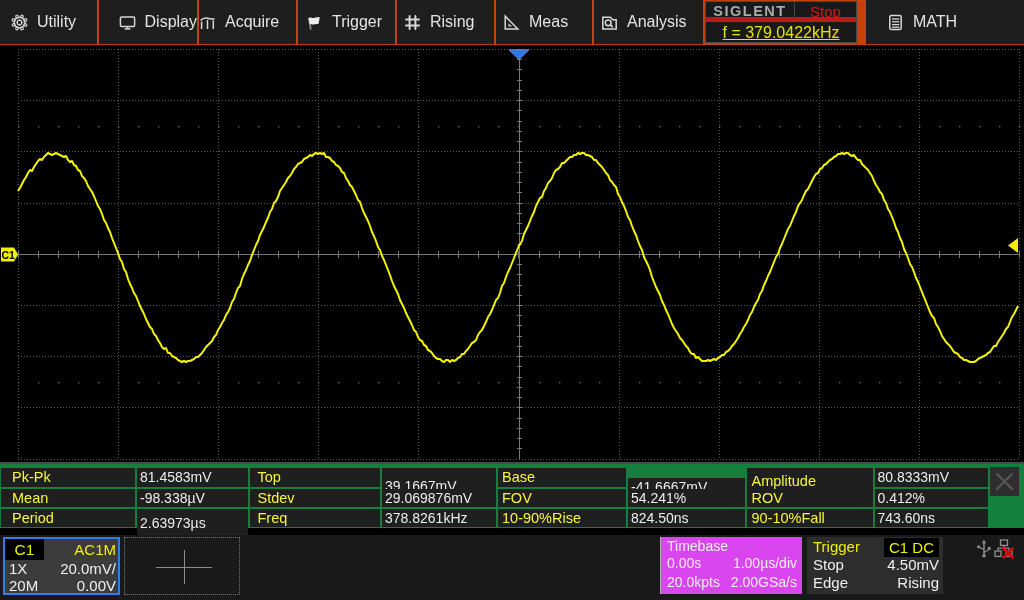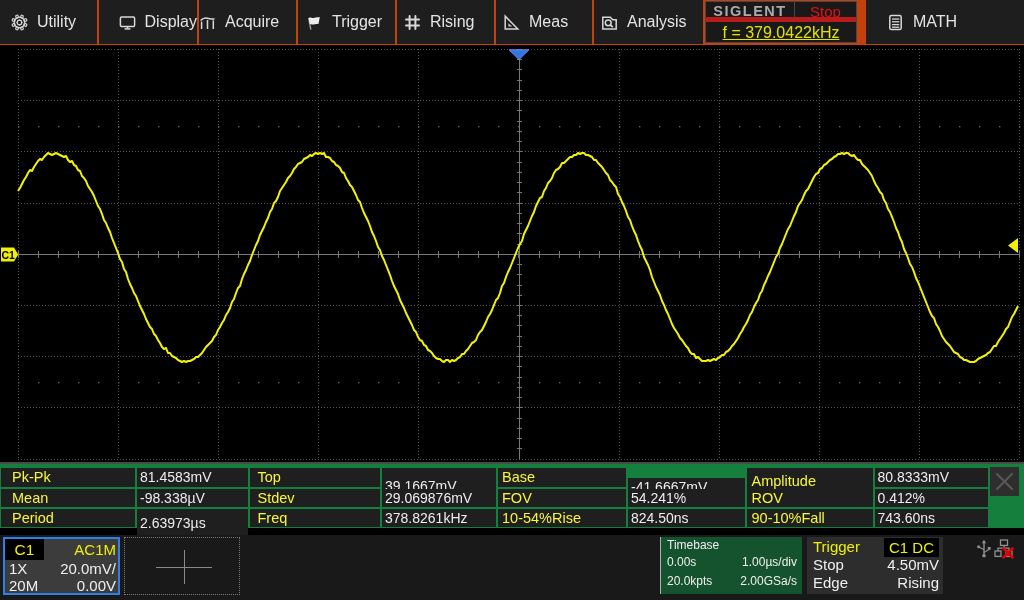--- a/index.html
+++ b/index.html
@@ -36,22 +36,22 @@
 #chbox { position:absolute; left:3px; top:2px; width:117px; height:58px; background:#3c3c3c;
   border:2px solid #2e7fe8; color:#efefef; font-size:15px; }
 #chbox .r1 { display:flex; height:20px; align-items:center; }
 #c1chip { display:inline-block; width:39px; background:#000; color:#f0f000; text-align:center;
   height:21px; line-height:21px; font-size:15.5px; }
 .yv { color:#f0f000; }
 #chbox .r1 .yv { margin-left:auto; margin-right:2px; }
 .rr { display:flex; justify-content:space-between; padding:0 2px 0 4px; margin-top:0.5px; }
 #dotbox { position:absolute; left:124px; top:2px; width:116px; height:58px;
   border:1px dotted #787878; }
-#tbbox { position:absolute; left:660px; top:2px; width:142px; height:57px; background:#14532d;
-  border-left:1px solid #b0b0b0; color:#efefef; font-size:12px; }
+#tbbox { position:absolute; left:660px; top:2px; width:142px; height:57px; background:#d946ef;
+  border-left:1px solid #b0b0b0; color:#efefef; font-size:14px; }
 #tbbox .r1w { padding-left:6px; padding-top:1px; height:18px; }
 #tbbox .rr { padding:0 5px 0 6px; margin-top:0; height:19px; }
 #trbox { position:absolute; left:807px; top:2px; width:136px; height:57px; background:#2d2d2d;
   color:#efefef; font-size:15px; }
 #trbox .rr { padding:1px 4px 0 6px; margin-top:0; height:18px; }
 #trchip { background:#000; color:#f0f000; padding:0 5px; height:19px; line-height:19px; }
 #usbic { position:absolute; left:975px; top:4px; }
 #netic { position:absolute; left:994px; top:4px; }
 </style></head>
 <body>
@@ -421,21 +421,21 @@
       <div class="mc" style="left:137px;top:44.5px;width:110.5px;height:29px">
         <span class="mv">2.63973µs</span>
       </div>
       <div class="mc" style="left:249.5px;top:44.5px;width:130.5px;height:18.5px">
         <span class="ml" style="margin-left:8px">Freq</span>
       </div>
       <div class="mc" style="left:382px;top:44.5px;width:114px;height:18.5px">
         <span class="mv">378.8261kHz</span>
       </div>
       <div class="mc" style="left:498px;top:44.5px;width:128px;height:18.5px">
-        <span class="ml" style="margin-left:4px">10-54%Rise</span>
+        <span class="ml" style="margin-left:4px">10-90%Rise</span>
       </div>
       <div class="mc" style="left:628px;top:44.5px;width:116.5px;height:18.5px">
         <span class="mv">824.50ns</span>
       </div>
       <div class="mc" style="left:746.5px;top:44.5px;width:126.0px;height:18.5px">
         <span class="ml" style="margin-left:5px">90-10%Fall</span>
       </div>
       <div class="mc" style="left:874.5px;top:44.5px;width:113.0px;height:18.5px">
         <span class="mv">743.60ns</span>
       </div>

